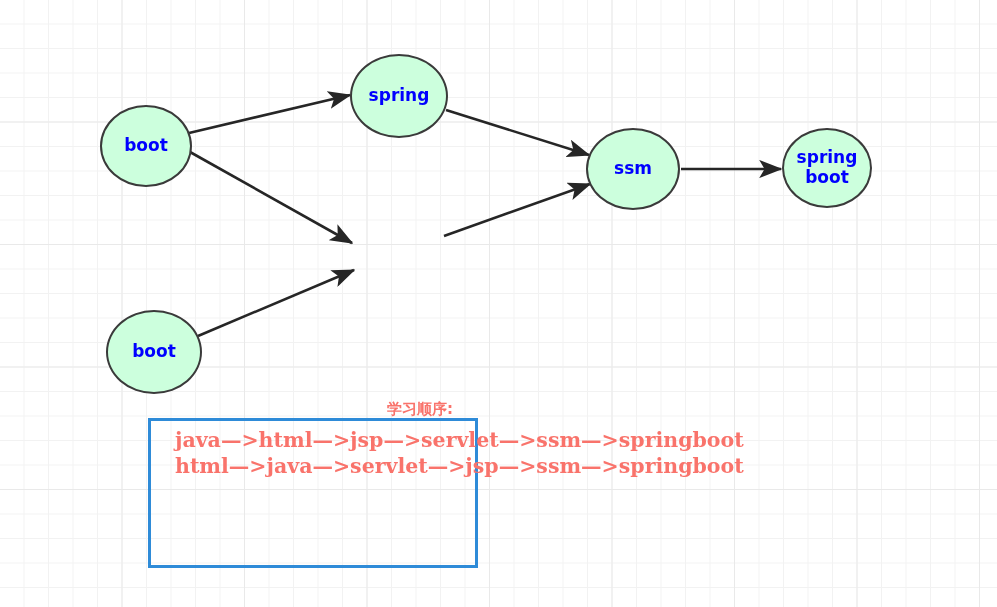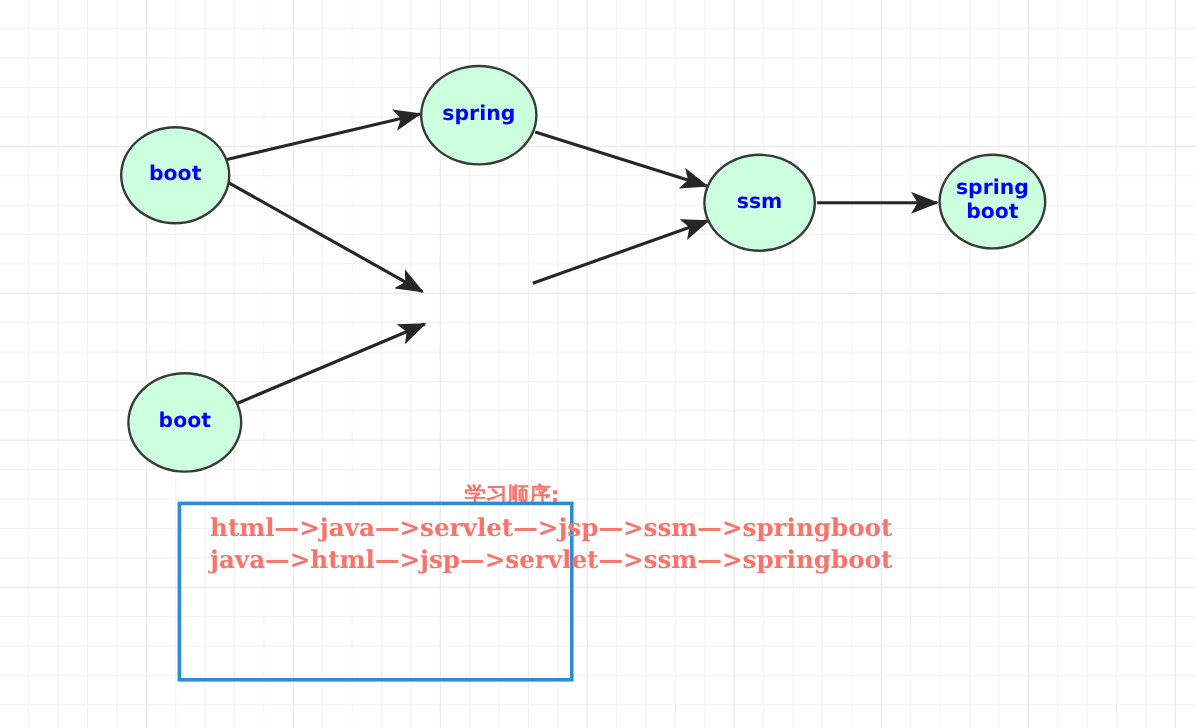--- a/index.html
+++ b/index.html
@@ -58,21 +58,21 @@
   #order-box {
     position: absolute;
     box-sizing: border-box;
     border: 3px solid #2e8bd8;
     background: transparent;
   }
   #order-title {
     position: absolute;
     color: #f9736b;
     font-weight: bold;
-    font-size: 18px;
+    font-size: 15px;
     white-space: nowrap;
     font-family: "DejaVu Sans", "Liberation Sans", sans-serif;
   }
   #order-lines {
     position: absolute;
     color: #f9736b;
     font-weight: bold;
     font-size: 20.5px;
     line-height: 26px;
     white-space: nowrap;
@@ -116,17 +116,17 @@
   <div class="node" style="left: 782px; top: 128px; width: 90px; height: 80px;">
     <span class="node-label">spring
 boot</span>
   </div>
 
   <div id="order-title" style="left: 387px; top: 400px;">学习顺序:</div>
 
   <div id="order-box" style="left: 148px; top: 418px; width: 330px; height: 150px;"></div>
 
   <div id="order-lines" style="left: 175px; top: 427px;">
+    <span class="order-line">java—&gt;html—&gt;jsp—&gt;servlet—&gt;ssm—&gt;springboot</span>
     <span class="order-line">html—&gt;java—&gt;servlet—&gt;jsp—&gt;ssm—&gt;springboot</span>
-    <span class="order-line">java—&gt;html—&gt;jsp—&gt;servlet—&gt;ssm—&gt;springboot</span>
   </div>
 
 </div>
 
 </body></html>

